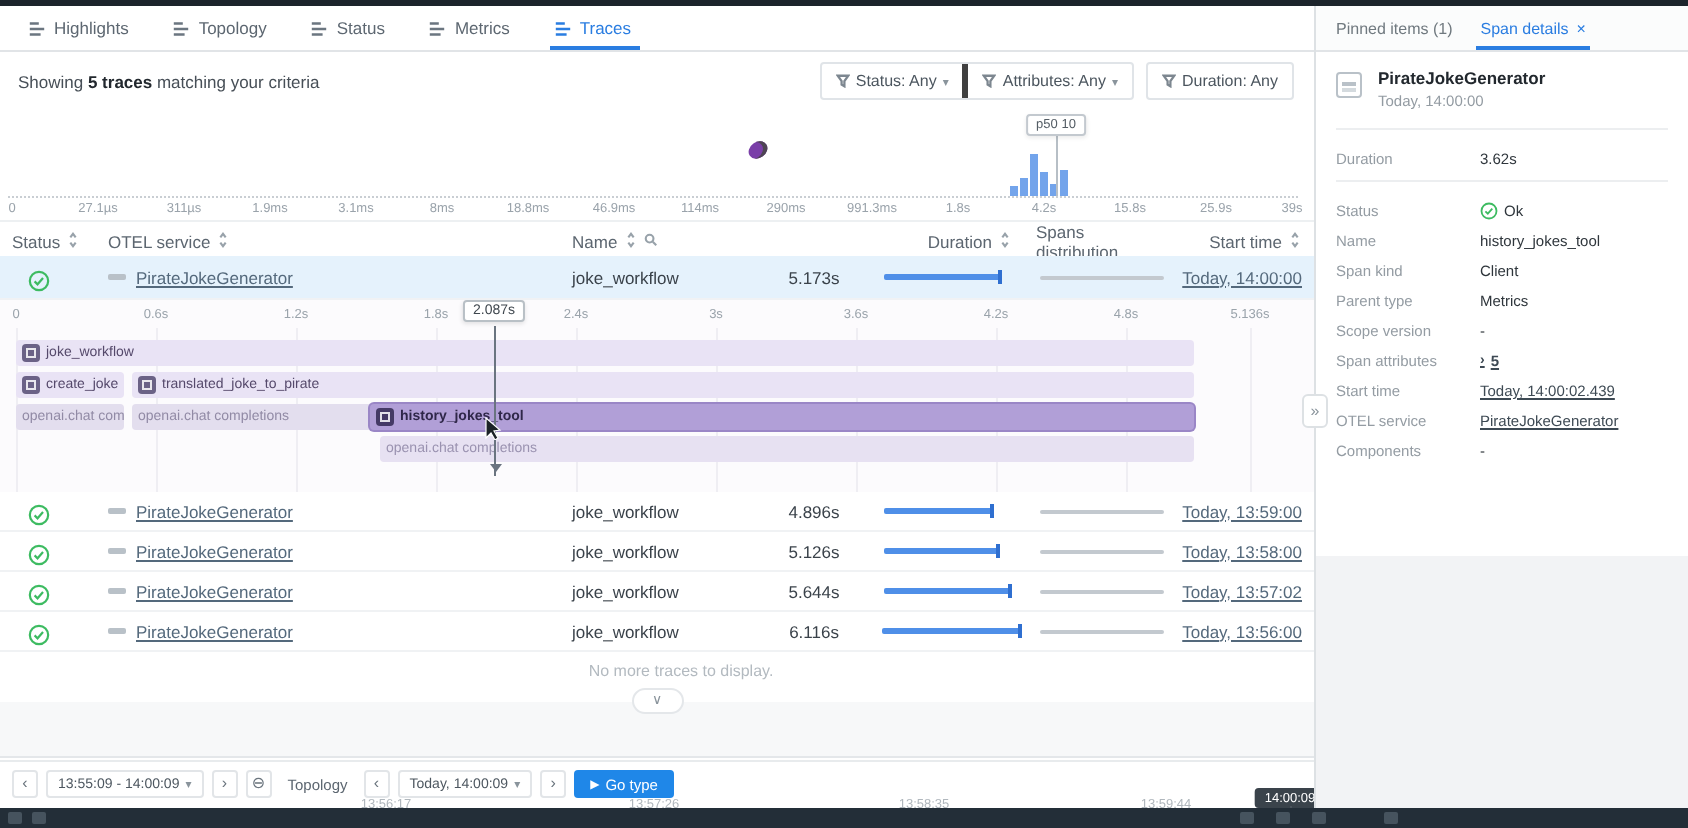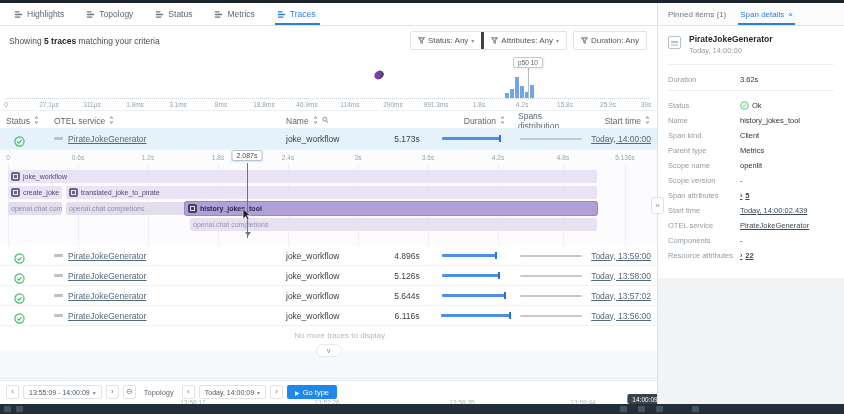--- a/index.html
+++ b/index.html
@@ -651,27 +651,20 @@
           </div>
 
           <div class="kv">
             <span class="k">Parent type</span>
             <span class="v">
 
               <span>Metrics</span>
             </span>
           </div>
 
-          <div class="kv">
-            <span class="k">Scope name</span>
-            <span class="v">
-
-              <span>openlit</span>
-            </span>
-          </div>
 
           <div class="kv">
             <span class="k">Scope version</span>
             <span class="v">
 
               <span>-</span>
             </span>
           </div>
 
           <div class="kv expand">
@@ -701,28 +694,20 @@
           </div>
 
           <div class="kv">
             <span class="k">Components</span>
             <span class="v">
 
               <span>-</span>
             </span>
           </div>
 
-          <div class="kv expand">
-            <span class="k">Resource attributes</span>
-            <span class="v">
-
-              <span class="chev">›</span>
-              <span>22</span>
-            </span>
-          </div>
         </div>
     </div>
   </aside>
 
   <div class="taskbar">
     <span class="tb-ico" style="left:4px;"></span>
     <span class="tb-ico" style="left:16px;"></span>
     <span class="tb-ico" style="left:620px;"></span>
     <span class="tb-ico" style="left:638px;"></span>
     <span class="tb-ico" style="left:656px;"></span>

